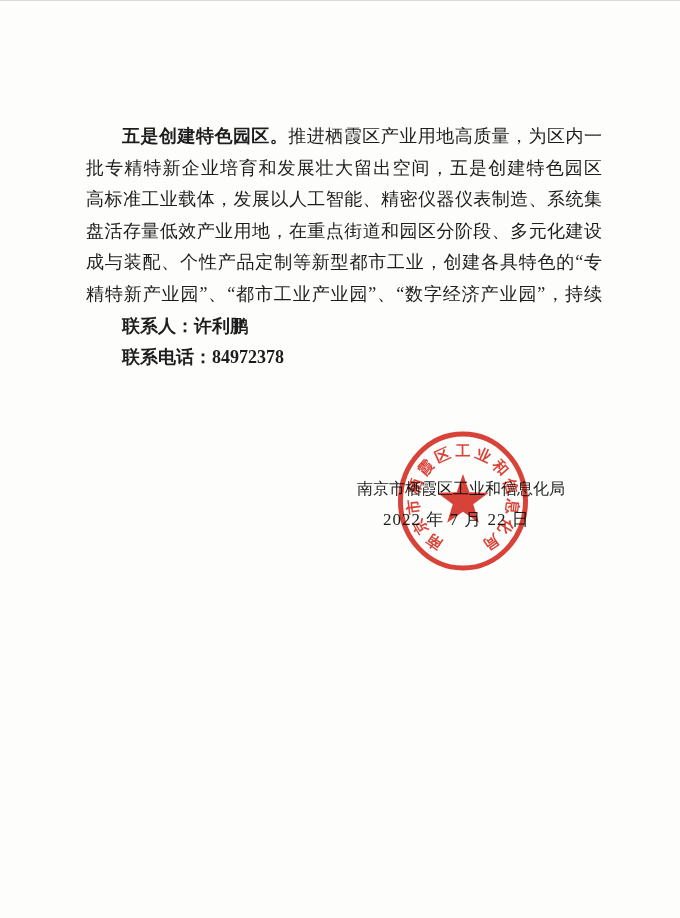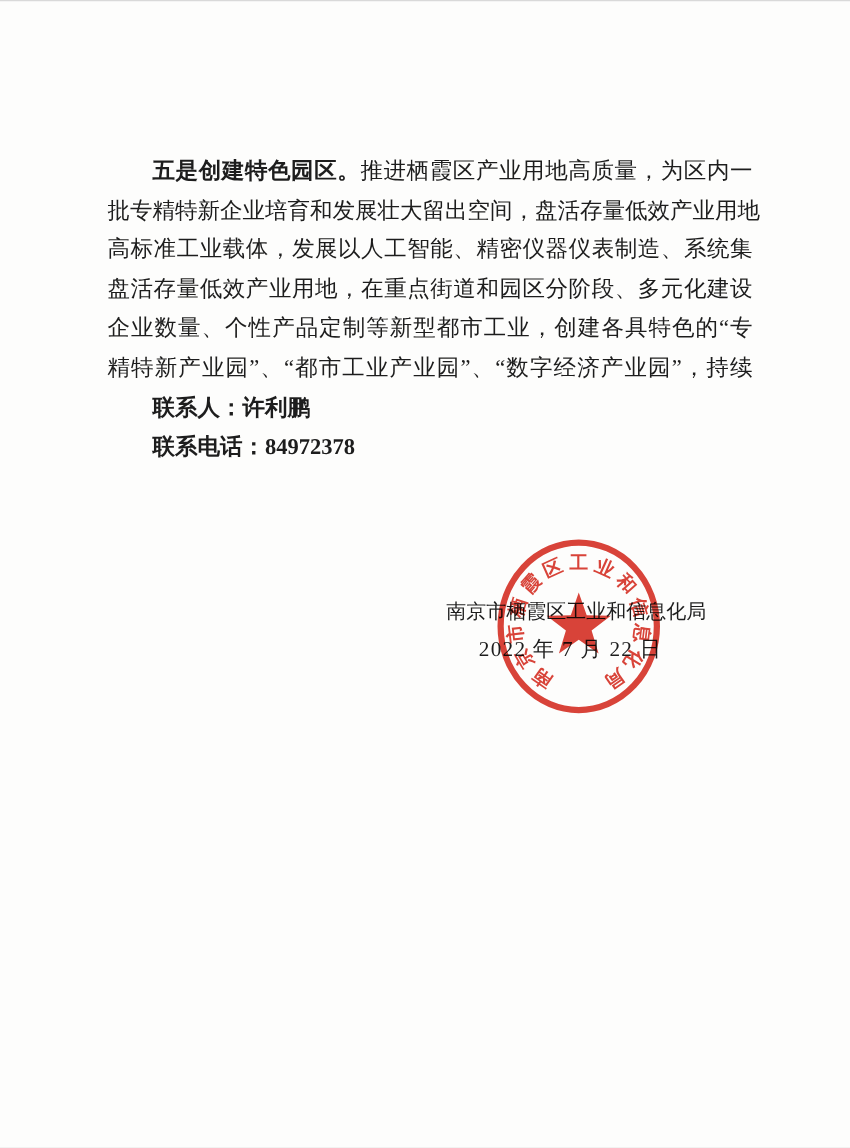--- a/index.html
+++ b/index.html
@@ -93,24 +93,24 @@
 </style>
 </head>
 <body>
 
 <div class="page">
 
   <div class="scan-top-line"></div>
 
   <div class="para">
     <div class="pline first"><span class="lead">五是创建特色园区。</span><span>推进栖霞区产业用地高质量，为区内一</span></div>
-    <div class="pline">批专精特新企业培育和发展壮大留出空间，盘活存量低效产业用地</div>
+    <div class="pline">批专精特新企业培育和发展壮大留出空间，五是创建特色园区</div>
     <div class="pline">高标准工业载体，发展以人工智能、精密仪器仪表制造、系统集</div>
     <div class="pline">盘活存量低效产业用地，在重点街道和园区分阶段、多元化建设</div>
-    <div class="pline">企业数量、个性产品定制等新型都市工业，创建各具特色的“专</div>
+    <div class="pline">成与装配、个性产品定制等新型都市工业，创建各具特色的“专</div>
     <div class="pline">精特新产业园”、“都市工业产业园”、“数字经济产业园”，持续</div>
     <div class="contact-line">联系人：许利鹏</div>
     <div class="contact-line">联系电话：84972378</div>
   </div>
 
   <div class="signature-org">南京市栖霞区工业和信息化局</div>
   <div class="signature-date">2022 年 7 月 22 日</div>
 
   <svg class="seal" viewBox="0 0 150 150" xmlns="http://www.w3.org/2000/svg" style="--seal-color: #d5291d;">
     <ellipse class="seal-ring" cx="75" cy="75" rx="62.5" ry="67"></ellipse>

